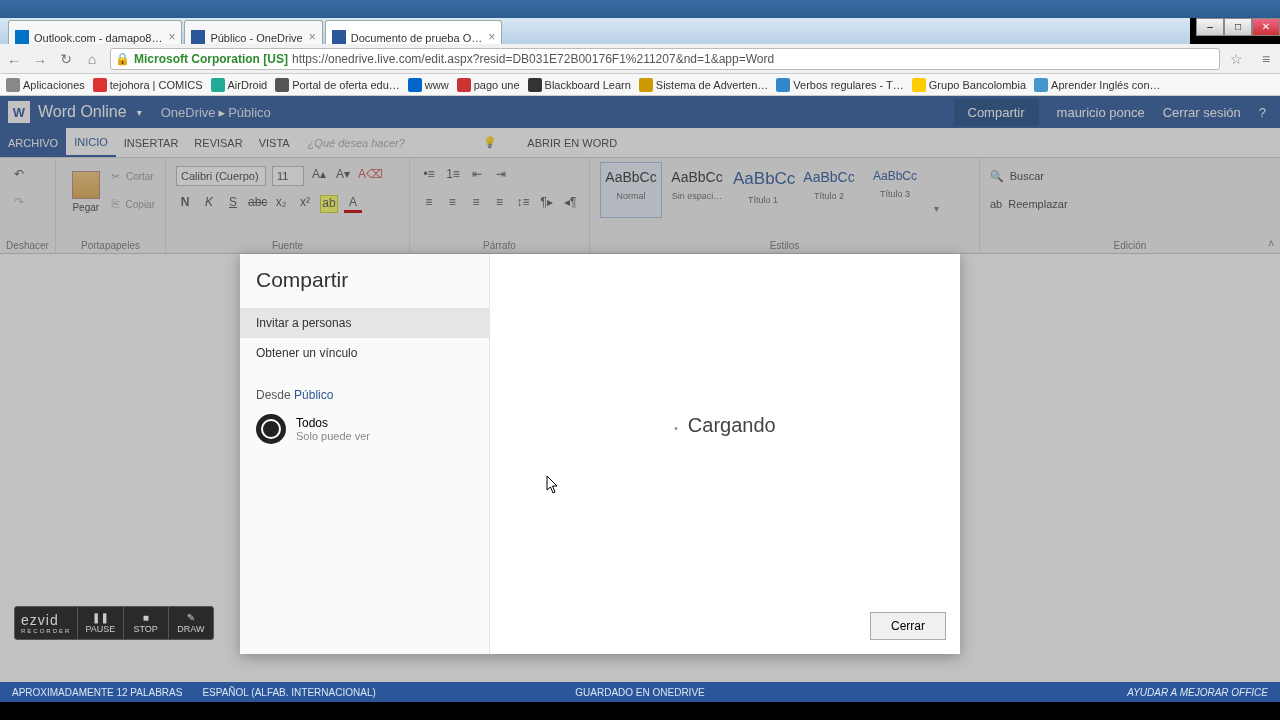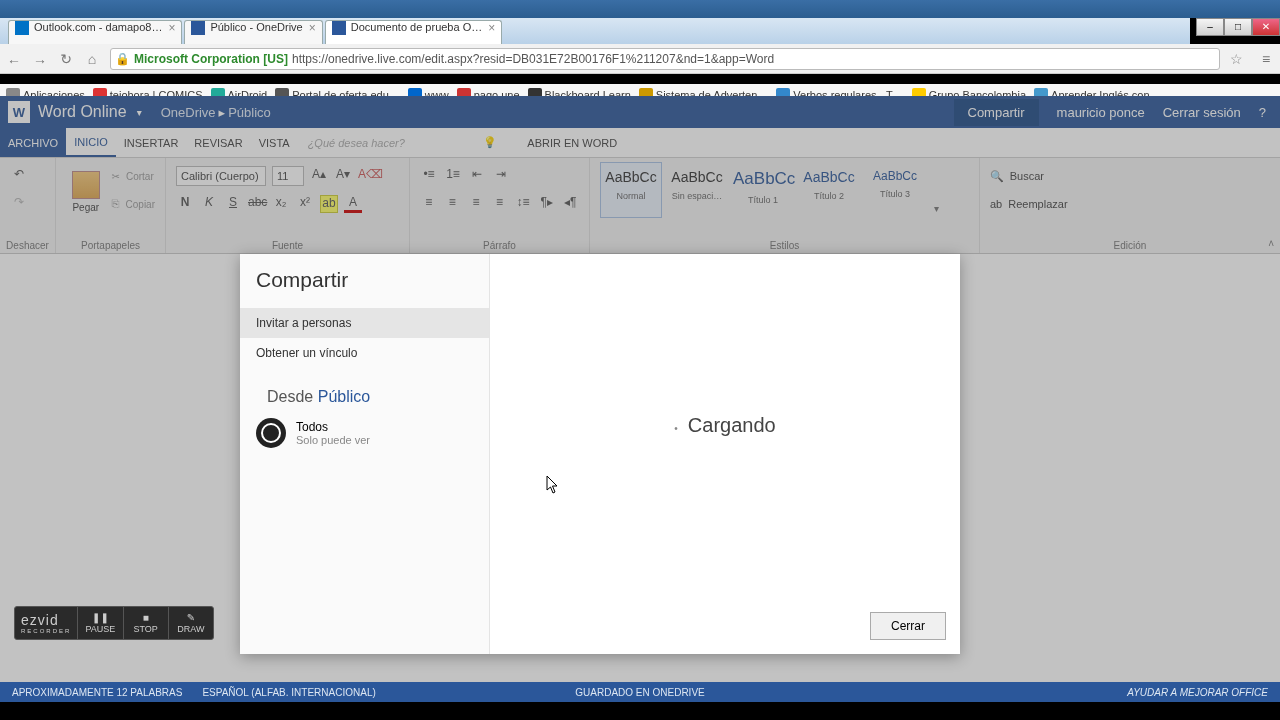--- a/index.html
+++ b/index.html
@@ -5,34 +5,34 @@
 * { margin: 0; padding: 0; box-sizing: border-box; font-family: "Segoe UI", Arial, sans-serif; }
 body { background: #000; width: 1280px; height: 720px; overflow: hidden; position: relative; }
 
 
 .titlebar { position: absolute; top: 0; left: 0; right: 0; height: 18px; background: linear-gradient(#3a6ea5,#2b5d8f); }
 .window-controls { position: absolute; top: 18px; right: 0; display: flex; }
 .window-controls div { width: 28px; height: 18px; border: 1px solid #888; background: linear-gradient(#f5f5f5,#d0d0d0); font-size: 10px; text-align: center; line-height: 16px; }
 .window-controls .wc-close { background: linear-gradient(#e68,#c33); color: #fff; }
 
 .tabstrip { position: absolute; top: 18px; left: 0; right: 90px; height: 26px; background: linear-gradient(#d8e6f3, #b9d1e8); display: flex; align-items: flex-end; padding-left: 8px; }
-.tab { display: flex; align-items: flex-start; height: 24px; background: #f7f7f7; border: 1px solid #9aa; border-bottom: none; border-radius: 3px 3px 0 0; margin-right: 2px; padding: 0 6px; max-width: 178px; font-size: 11px; color: #333; }
+.tab { display: flex; align-items: flex-end; height: 24px; background: #f7f7f7; border: 1px solid #9aa; border-bottom: none; border-radius: 3px 3px 0 0; margin-right: 2px; padding: 0 6px; max-width: 178px; font-size: 11px; color: #333; }
 .tab.active { background: #fff; }
 .tab-favicon { width: 14px; height: 14px; margin-right: 5px; flex: none; }
 .tab-text { overflow: hidden; white-space: nowrap; text-overflow: ellipsis; flex: 1; }
 .tab-close { margin-left: 6px; font-size: 12px; color: #888; flex: none; }
 
 .navbar { position: absolute; top: 44px; left: 0; right: 0; height: 30px; background: #f1f1f1; border-bottom: 1px solid #ccc; display: flex; align-items: center; padding: 0 6px; gap: 10px; }
 .nav-icon { width: 16px; height: 16px; color: #777; font-size: 14px; text-align: center; }
 .urlbar { flex: 1; height: 22px; border: 1px solid #bbb; border-radius: 3px; background: #fff; display: flex; align-items: center; font-size: 12px; padding: 0 4px; }
 .url-origin { color: #2e8b2e; font-weight: 600; margin-right: 4px; }
 .url-rest { color: #555; }
 .star { width: 18px; font-size: 14px; color: #888; }
 
-.bookmarks { position: absolute; top: 84px; left: 0; right: 0; height: 22px; background: #f7f7f7; border-bottom: 1px solid #ccc; display: flex; align-items: center; padding: 0 6px; gap: 8px; font-size: 11px; color: #333; }
+.bookmarks { position: absolute; top: 74px; left: 0; right: 0; height: 22px; background: #f7f7f7; border-bottom: 1px solid #ccc; display: flex; align-items: center; padding: 0 6px; gap: 8px; font-size: 11px; color: #333; }
 .bm { display: flex; align-items: center; gap: 3px; white-space: nowrap; }
 .bm-icon { width: 14px; height: 14px; border-radius: 2px; }
 
 
 .wordhdr { position: absolute; top: 96px; left: 0; right: 0; height: 32px; background: #2b579a; color: #fff; display: flex; align-items: center; font-size: 13px; }
 .wordlogo { width: 22px; height: 22px; background: #fff; color: #2b579a; font-weight: bold; display: flex; align-items: center; justify-content: center; margin: 0 8px; font-size: 13px; }
 .wordname { font-size: 16px; margin-right: 10px; }
 .chev { font-size: 10px; margin-right: 16px; }
 .bc-link { color: #e0e8f4; margin: 0 3px; }
 .doctitle { position: absolute; left: 0; right: 0; text-align: center; pointer-events: none; }
@@ -69,21 +69,21 @@
 
 
 .docarea { position: absolute; top: 254px; left: 0; right: 0; bottom: 36px; background: #fff; }
 
 
 .dialog { position: absolute; top: 254px; left: 240px; width: 720px; height: 400px; background: #fff; box-shadow: 0 3px 14px rgba(0,0,0,0.3); display: flex; }
 .dlg-left { width: 250px; background: #fafafa; border-right: 1px solid #e4e4e4; padding-top: 14px; }
 .dlg-title { font-size: 21px; font-weight: 300; color: #333; padding: 0 16px 16px; }
 .dlg-item { padding: 8px 16px; font-size: 12px; color: #333; cursor: default; }
 .dlg-item.sel { background: #e5e5e5; }
-.dlg-from { padding: 20px 27px 8px; font-size: 16px; color: #555; }
+.dlg-from { padding: 20px 16px 8px; font-size: 12px; color: #555; }
 .dlg-from a { color: #2b579a; }
 .share-row { display: flex; align-items: center; padding: 4px 16px; gap: 10px; }
 .globe { width: 30px; height: 30px; border-radius: 50%; background: #222; position: relative; flex: none; }
 .globe:before { content: ""; position: absolute; inset: 5px; border: 2px solid #fff; border-radius: 50%; }
 .share-row-txt { font-size: 12px; }
 .share-row-sub { font-size: 11px; color: #888; }
 .dlg-right { flex: 1; position: relative; }
 .loading { position: absolute; top: 160px; left: 0; right: 0; text-align: center; font-size: 20px; color: #444; font-weight: 300; }
 .loading:before { content: "•"; font-size: 10px; margin-right: 10px; color: #888; }
 .close-btn { position: absolute; bottom: 14px; right: 14px; padding: 6px 20px; border: 1px solid #aaa; background: #f0f0f0; font-size: 12px; }

